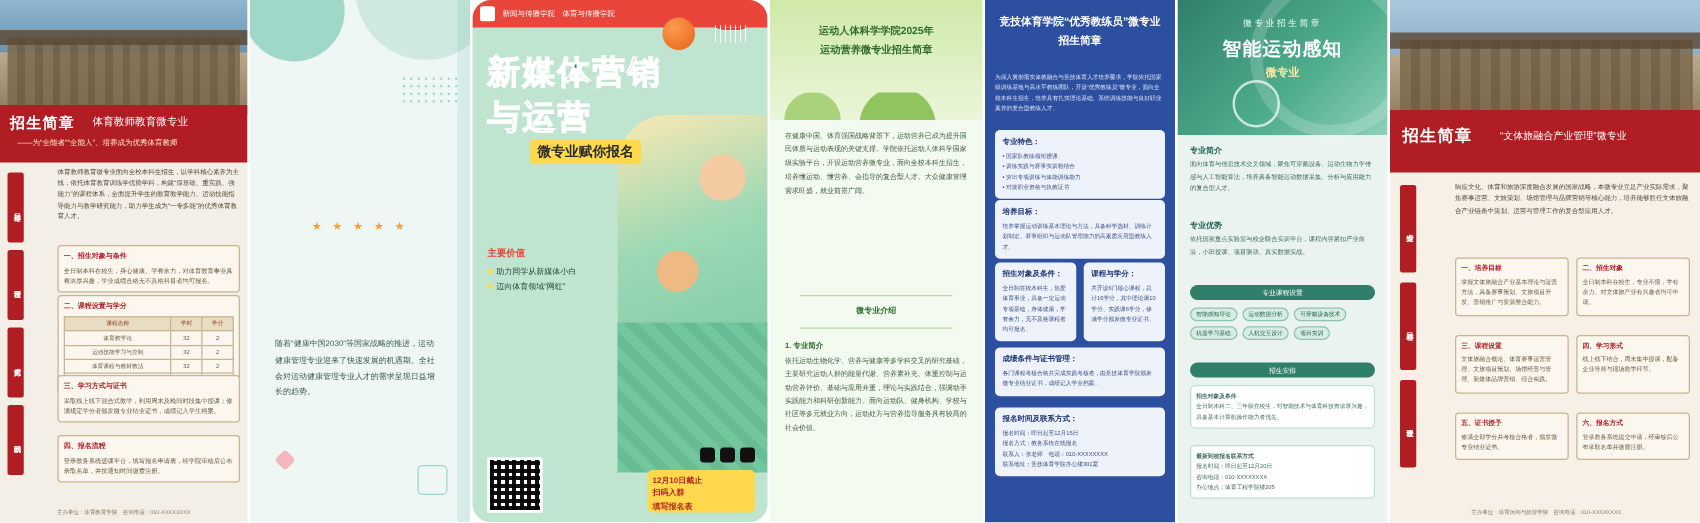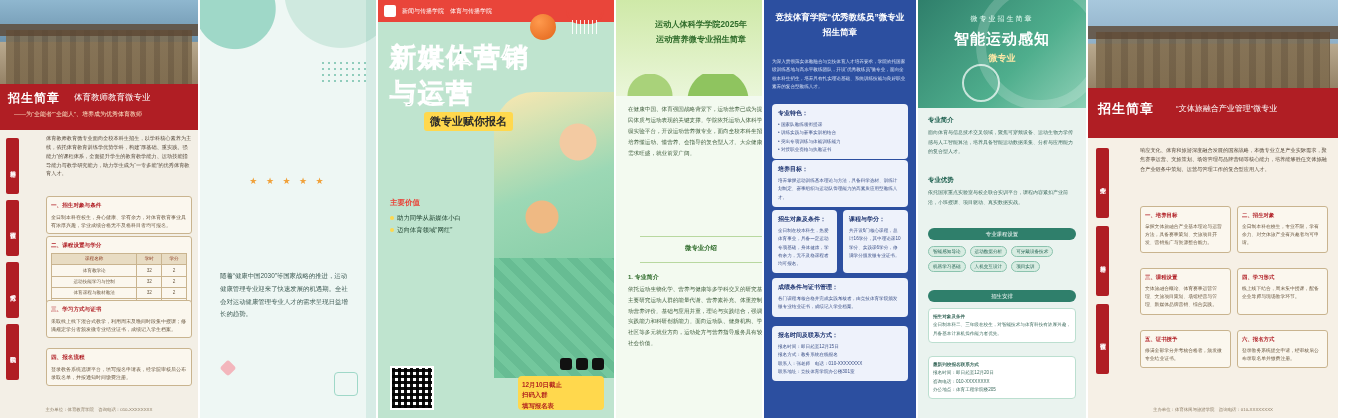--- a/index.html
+++ b/index.html
@@ -44,21 +44,21 @@
   .p2 .card .l1{font-size:12px;font-weight:bold;color:#1f6b5c;letter-spacing:1px;}
   .p2 .card .l2{font-size:11px;font-weight:bold;color:#1f6b5c;letter-spacing:1px;}
   .p2 .stars{position:absolute;top:176px;left:0;width:176px;text-align:center;color:#f0a13a;font-size:9px;letter-spacing:3px;}
   .p2 .body{position:absolute;top:270px;left:20px;width:132px;font-size:6.4px;color:#3d5a53;line-height:2.0;}
   .p2 .heart{position:absolute;bottom:44px;left:22px;width:12px;height:12px;background:#f3b6bc;
      border-radius:3px;transform:rotate(45deg);}
   .p2 .sq{position:absolute;bottom:22px;right:18px;width:22px;height:22px;border:1.5px solid #9fd8c8;border-radius:4px;}
   .p2 .stripe{position:absolute;top:0;right:0;width:10px;height:418px;background:#2f9b83;opacity:.12;}
 
   
-  .p3{width:236px;background:#bfe4cf;}
+  .p3{width:236px;background:#bfe4cf;border-radius:15px;}
   .p3 .toph{position:absolute;top:0;left:0;width:236px;height:22px;background:#e9453a;
      display:flex;align-items:center;gap:6px;padding:0 6px;box-sizing:border-box;color:#fff;font-size:6px;}
   .p3 .logo{width:12px;height:12px;background:#fff;border-radius:2px;}
   .p3 .ball{position:absolute;top:14px;right:58px;width:26px;height:26px;border-radius:50%;
      background:radial-gradient(circle at 35% 30%,#ff9a4d,#e2641a);}
   .p3 .hoop{position:absolute;top:10px;right:10px;width:34px;height:10px;border:2px solid #e9453a;border-radius:0 0 16px 16px;}
   .p3 .hoop:after{content:"";position:absolute;left:4px;top:8px;width:26px;height:14px;
      background:repeating-linear-gradient(90deg,#fff 0 1px,transparent 1px 4px);opacity:.9;}
   .p3 .tt1{position:absolute;top:40px;left:12px;font-size:26px;font-weight:bold;color:#1f7a4d;
      -webkit-text-stroke:1px #fff;letter-spacing:2px;}
@@ -80,21 +80,21 @@
   .p3 .qr{position:absolute;left:12px;bottom:8px;width:40px;height:40px;background:#fff;
      background-image:repeating-linear-gradient(90deg,#111 0 3px,#fff 3px 6px),
                       repeating-linear-gradient(0deg,#111 0 3px,#fff 3px 6px);
      background-blend-mode:multiply;border:2px solid #fff;}
   .p3 .signbox{position:absolute;right:10px;bottom:8px;width:86px;height:34px;background:#ffd84d;
      border-radius:4px;color:#b3261e;font-size:6.4px;font-weight:bold;padding:4px;box-sizing:border-box;line-height:1.6;}
   .p3 .social{position:absolute;right:10px;bottom:48px;display:flex;gap:4px;}
   .p3 .social i{width:12px;height:12px;border-radius:3px;background:#111;display:block;}
 
   
-  .p4{width:146px;background:#f3faf0;text-decoration:underline;}
+  .p4{width:170px;background:#f3faf0;text-decoration:underline;}
   .p4 .hdr{position:absolute;top:0;left:0;width:170px;height:96px;
      background:linear-gradient(#cfe9a8,#eaf6d9);}
   .p4 .hdr:after{content:"";position:absolute;bottom:0;left:0;width:170px;height:22px;
      background:radial-gradient(circle at 20% 100%,#a9d27a 0 22px,transparent 23px),
                 radial-gradient(circle at 60% 120%,#8fc45f 0 30px,transparent 31px);}
   .p4 .title{position:absolute;top:18px;left:0;width:170px;text-align:center;font-size:8.2px;
      font-weight:bold;color:#2e6b2a;line-height:1.8;}
   .p4 .para{position:absolute;top:104px;left:12px;width:146px;font-size:5.6px;color:#3e5c3b;line-height:1.95;}
   .p4 .hr{position:absolute;left:24px;width:122px;height:1px;background:#b8d8a0;}
   .p4 .sub{position:absolute;left:0;width:170px;text-align:center;font-size:6.4px;color:#2e6b2a;font-weight:bold;}

